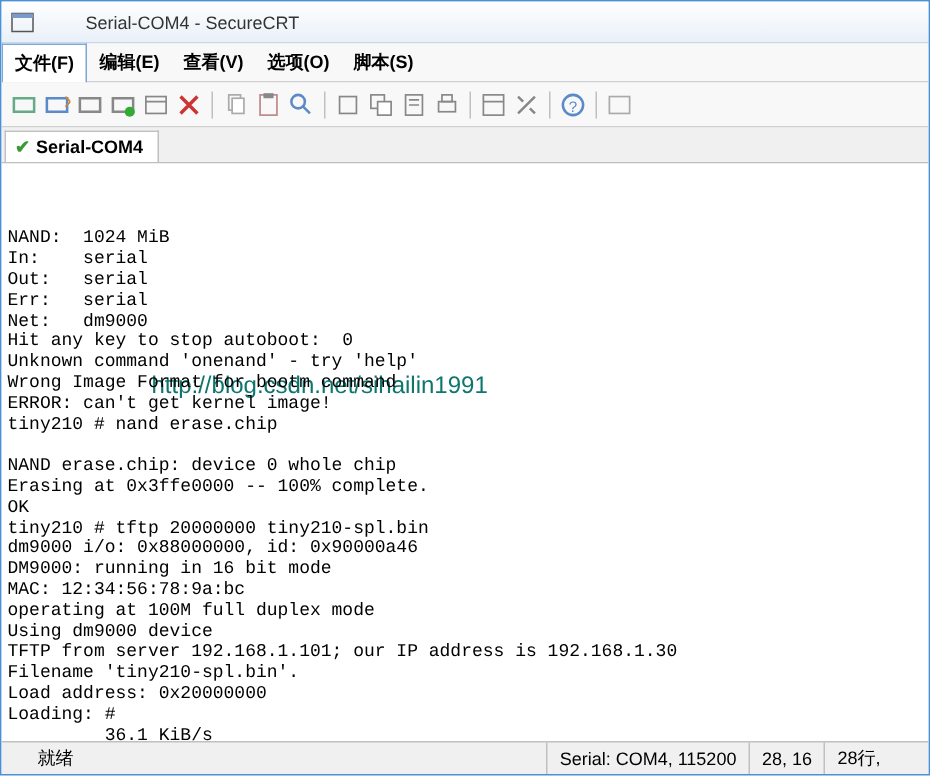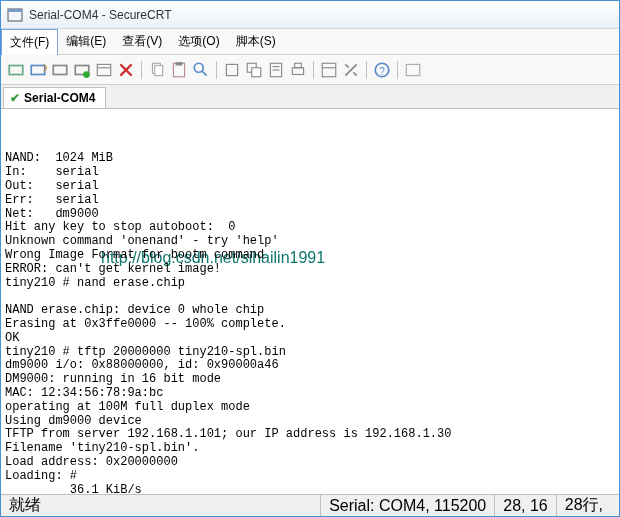--- a/index.html
+++ b/index.html
@@ -1,32 +1,32 @@
 <!DOCTYPE html>
 <html><head>
 <meta charset="utf-8">
 <style>
 * { margin: 0; padding: 0; box-sizing: border-box; }
 body { font-family: "Microsoft YaHei", Tahoma, sans-serif; font-size: 12px; background: #fff; width: 620px; height: 517px; overflow: hidden; display: flex; flex-direction: column; border: 1px solid #4a90d9; }
-.titlebar { background: linear-gradient(#fff, #e8f0f8); height: 28px; display: flex; align-items: center; padding: 0 6px; border-bottom: 1px solid #c8d8e8; }
+.titlebar { background: linear-gradient(#fff, #e8f0f8); height: 28px; display: flex; align-items: center; padding: 0 6px; border-bottom: 1px solid #c8d8e8; gap: 28px; }
 .app-icon { width: 16px; height: 16px; margin-right: 6px; }
 .title-text { font-size: 12px; color: #333; }
-.menubar { height: 26px; display: flex; align-items: stretch; border-bottom: 1px solid #d0d0d0; background: #f8f8f8; }
+.menubar { height: 26px; display: flex; align-items: stretch; border-bottom: 1px solid #d0d0d0; background: #f8f8f8; font-weight: bold; }
 .menu-item { padding: 4px 8px; display: flex; align-items: center; cursor: default; }
 .menu-item.active { background: #fff; border: 1px solid #7aa7d8; border-bottom: none; margin-bottom: -1px; }
 .toolbar { height: 30px; display: flex; align-items: center; padding: 2px 6px; gap: 4px; border-bottom: 1px solid #d0d0d0; background: #f8f8f8; }
 .tbtn { width: 18px; height: 18px; display: flex; align-items: center; justify-content: center; cursor: pointer; }
 .tsep { width: 1px; height: 18px; background: #c0c0c0; margin: 0 2px; }
 .tabbar { height: 24px; display: flex; align-items: flex-end; padding-left: 2px; background: #f0f0f0; border-bottom: 1px solid #c0c0c0; }
 .tab { background: #fff; border: 1px solid #c0c0c0; border-bottom: none; padding: 3px 10px 3px 6px; display: flex; align-items: center; gap: 4px; font-size: 12px; }
 .tab-check { color: #3a9a3a; font-weight: bold; }
 .terminal { flex: 1; background: #fff; padding: 2px 4px; font-family: "Courier New", monospace; font-size: 12px; line-height: 1.15; color: #000; white-space: pre; overflow: hidden; position: relative; }
 .watermark { position: absolute; top: 140px; left: 100px; color: #0f766e; font-family: sans-serif; font-size: 16px; pointer-events: none; z-index: 0; }
 .term-content { position: relative; z-index: 1; }
-.statusbar { height: 22px; border-top: 1px solid #c0c0c0; background: #f0f0f0; display: flex; align-items: center; padding: 0 8px; font-size: 16px; }
+.statusbar { height: 22px; border-top: 1px solid #c0c0c0; background: #f0f0f0; display: flex; align-items: center; padding: 0 24px; font-size: 12px; }
 .status-left { flex: 1; }
 .status-cell { border-left: 1px solid #c0c0c0; padding: 0 8px; height: 100%; display: flex; align-items: center; }
 </style>
 </head>
 <body>
 
 <div class="titlebar">
   <span class="app-icon">
     <svg viewBox="0 0 16 16">
         <rect x="1" y="2" width="14" height="12" fill="none" stroke="#555" stroke-width="1"></rect>

